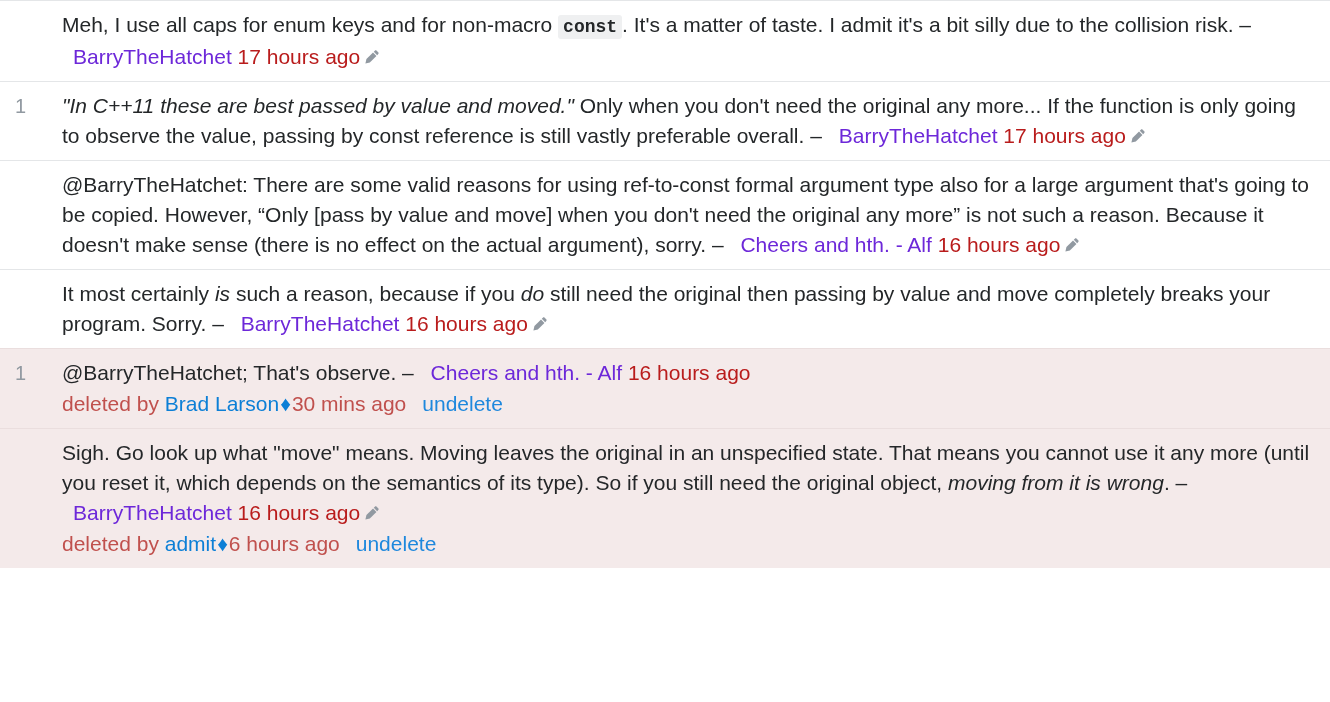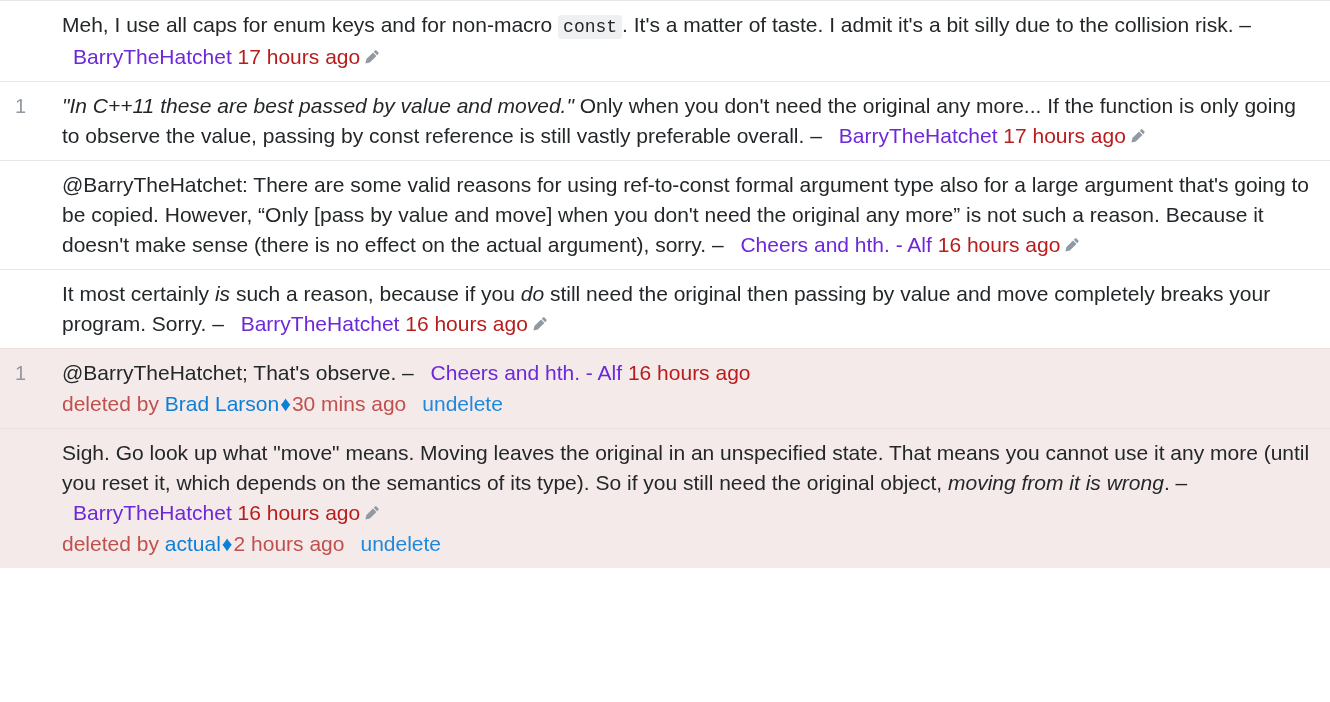--- a/index.html
+++ b/index.html
@@ -84,20 +84,21 @@
   em, .c-em { font-style: italic; }
 
   code.c-code {
     font-family: "Liberation Mono", monospace;
     font-size: 18px;
     background: #eff0f1;
     padding: 2px 5px;
     border-radius: 3px;
     color: #242729;
     white-space: nowrap;
+    font-weight: bold;
   }
 
   
   .edit-icon {
     display: inline-block;
     width: 17px;
     height: 17px;
     vertical-align: -2px;
     margin-left: 4px;
   }
@@ -173,17 +174,17 @@
           <div class="deleted-line"><span>deleted by</span> <a href="#" class="d-user">Brad Larson</a><span class="d-diamond">♦</span><span>30 mins ago</span><a href="#" class="d-undelete">undelete</a></div>
         </td>
       </tr>
       <tr class="comment-row deleted sep">
         <td class="score-cell"><span class="score-pad"></span></td>
         <td class="body-cell">
           <div class="comment-copy"><span>Sigh. Go look up what "move" means. Moving leaves the original in an unspecified state. That means you cannot use it any more (until you reset it, which depends on the semantics of its type). So if you still need the original object, </span><em>moving from it is wrong</em><span>. </span><span class="c-dash">– </span><a href="#" class="c-link">BarryTheHatchet</a><span class="c-date"> 16 hours ago</span><span class="edit-icon"><svg viewBox="0 0 16 16" width="17" height="17" aria-hidden="true">
                 <path fill="#9199a1" d="M11.9 1.6c-.5-.5-1.2-.5-1.7 0l-1 1 3.2 3.2 1-1c.5-.5.5-1.2 0-1.7l-1.5-1.5z"></path>
                 <path fill="#9199a1" d="M8.5 3.3l-6.2 6.2-1 4.2 4.2-1 6.2-6.2-3.2-3.2z"></path>
               </svg></span></div>
-          <div class="deleted-line"><span>deleted by</span> <a href="#" class="d-user">actual</a><span class="d-diamond">♦</span><span>2 hours ago</span><a href="#" class="d-undelete">undelete</a></div>
+          <div class="deleted-line"><span>deleted by</span> <a href="#" class="d-user">admit</a><span class="d-diamond">♦</span><span>6 hours ago</span><a href="#" class="d-undelete">undelete</a></div>
         </td>
       </tr>
     </tbody>
 </table>
 
 </body></html>

